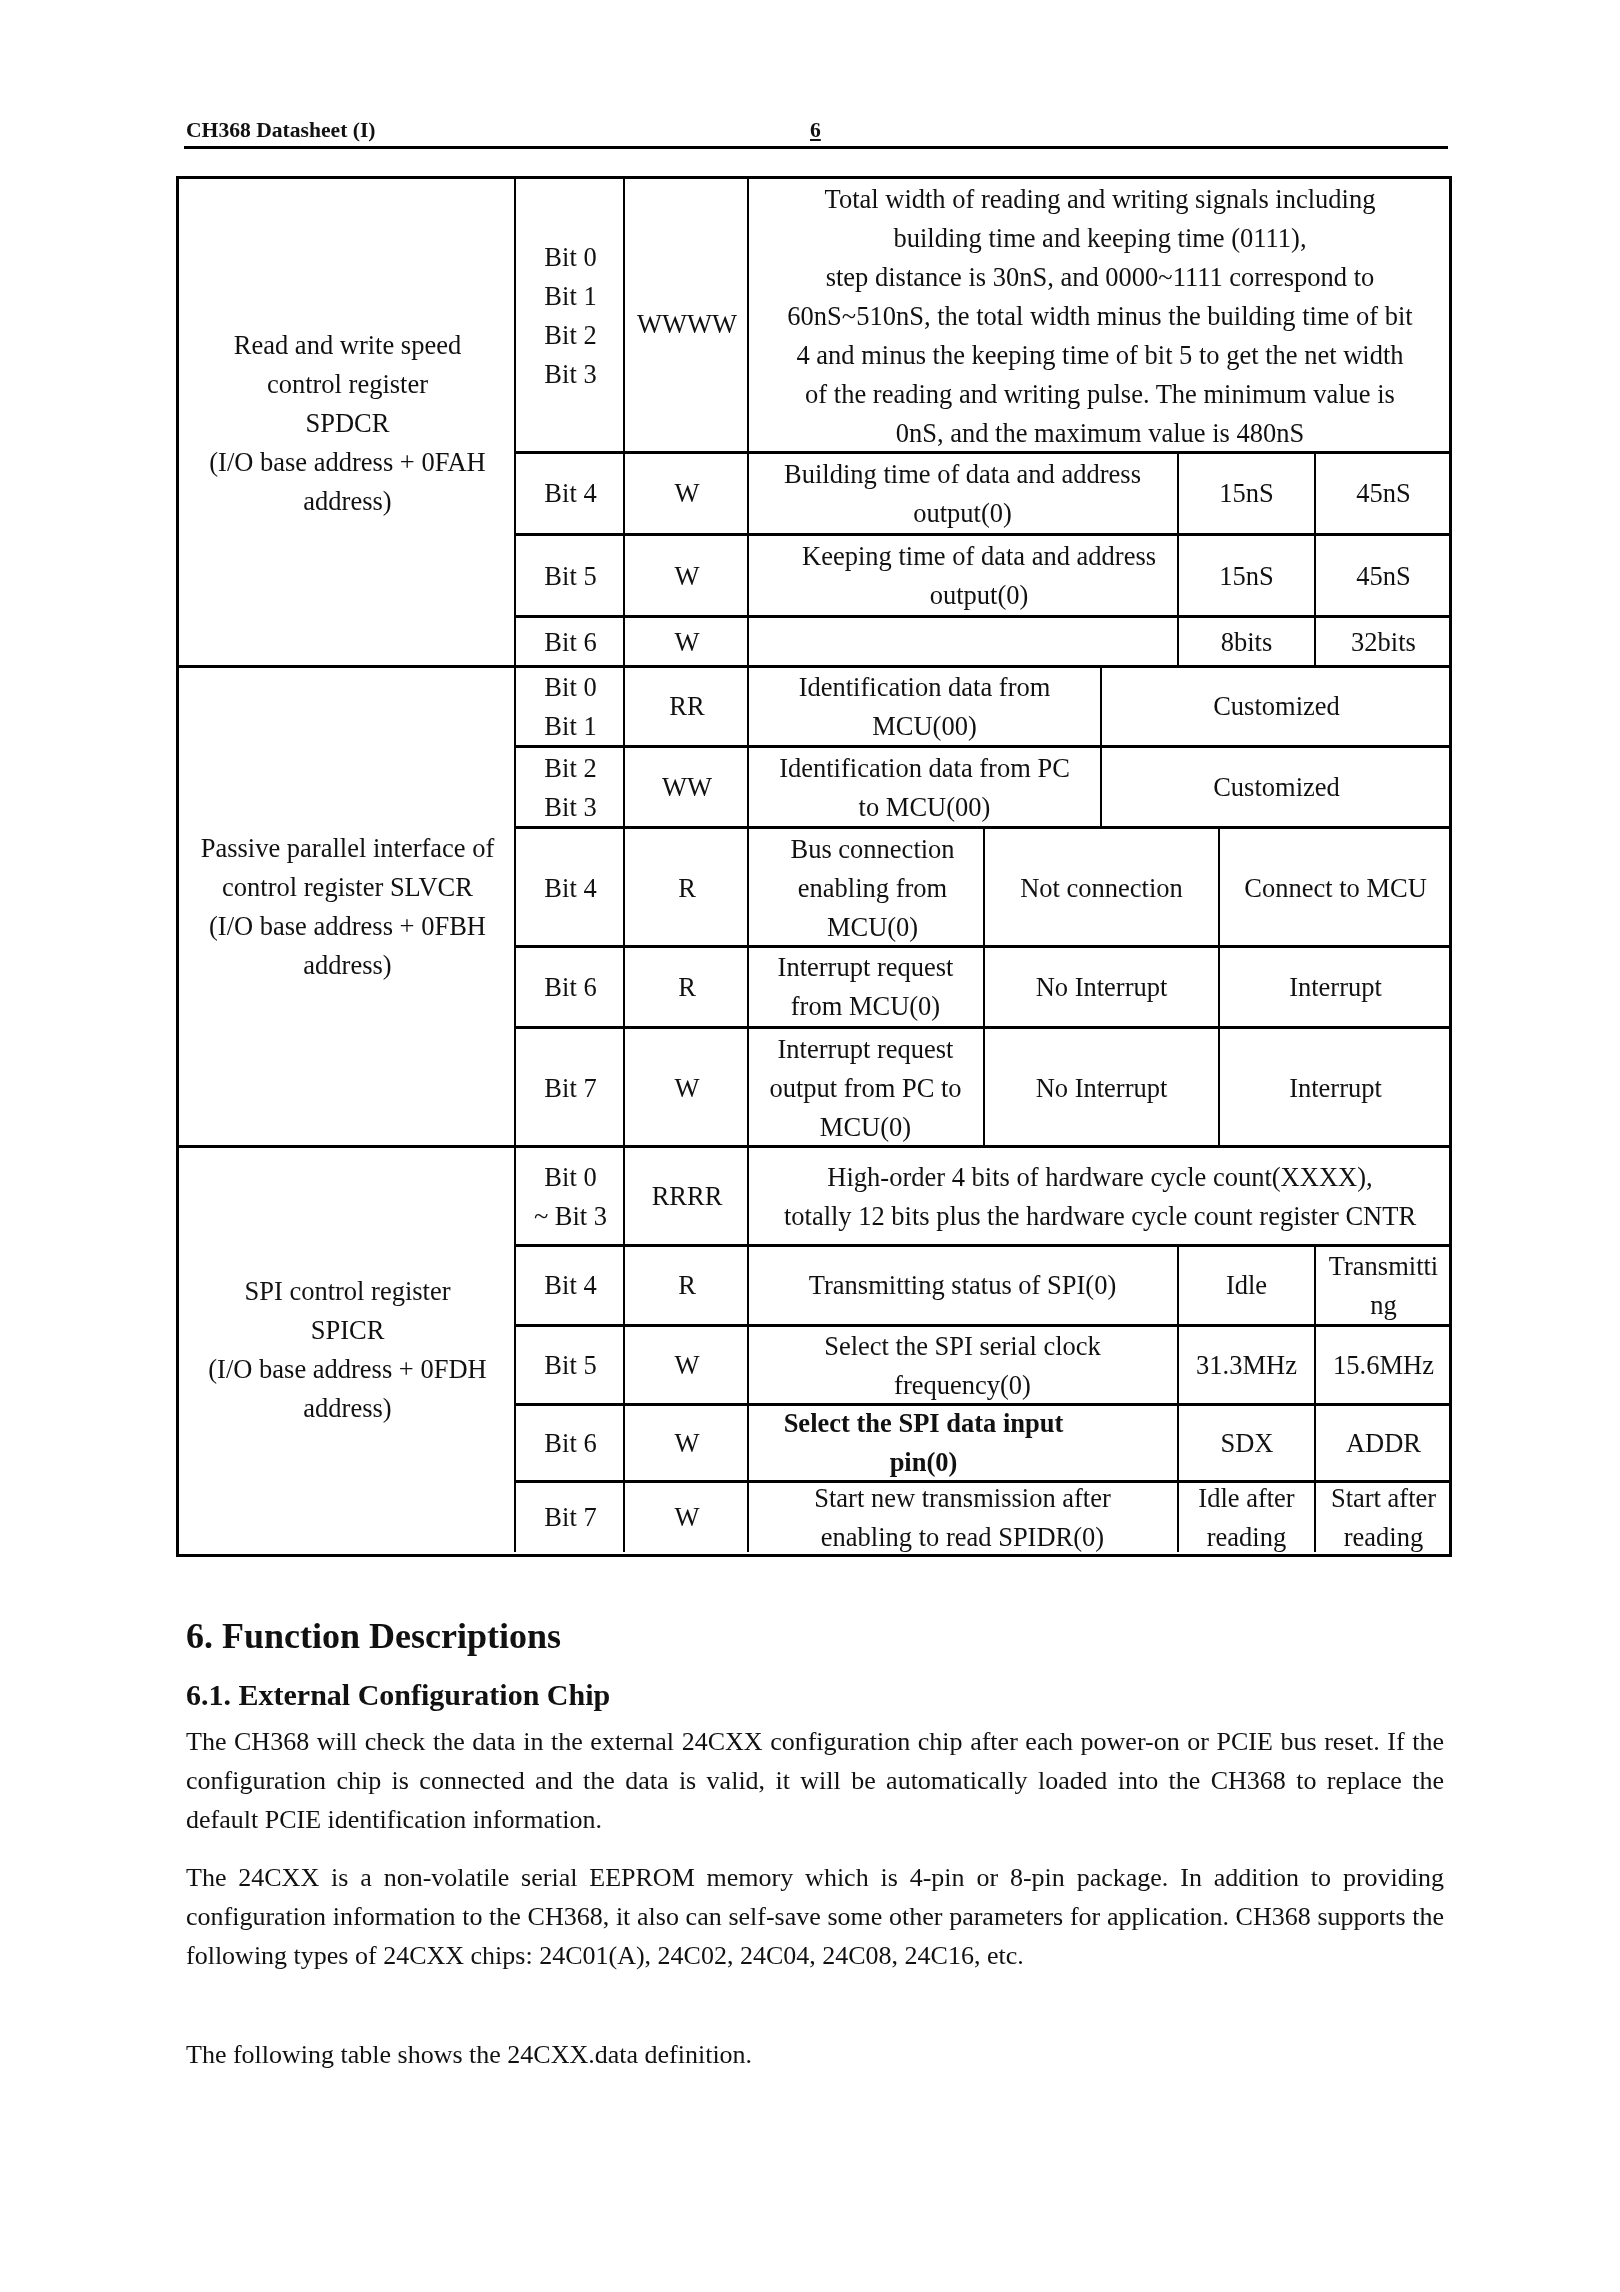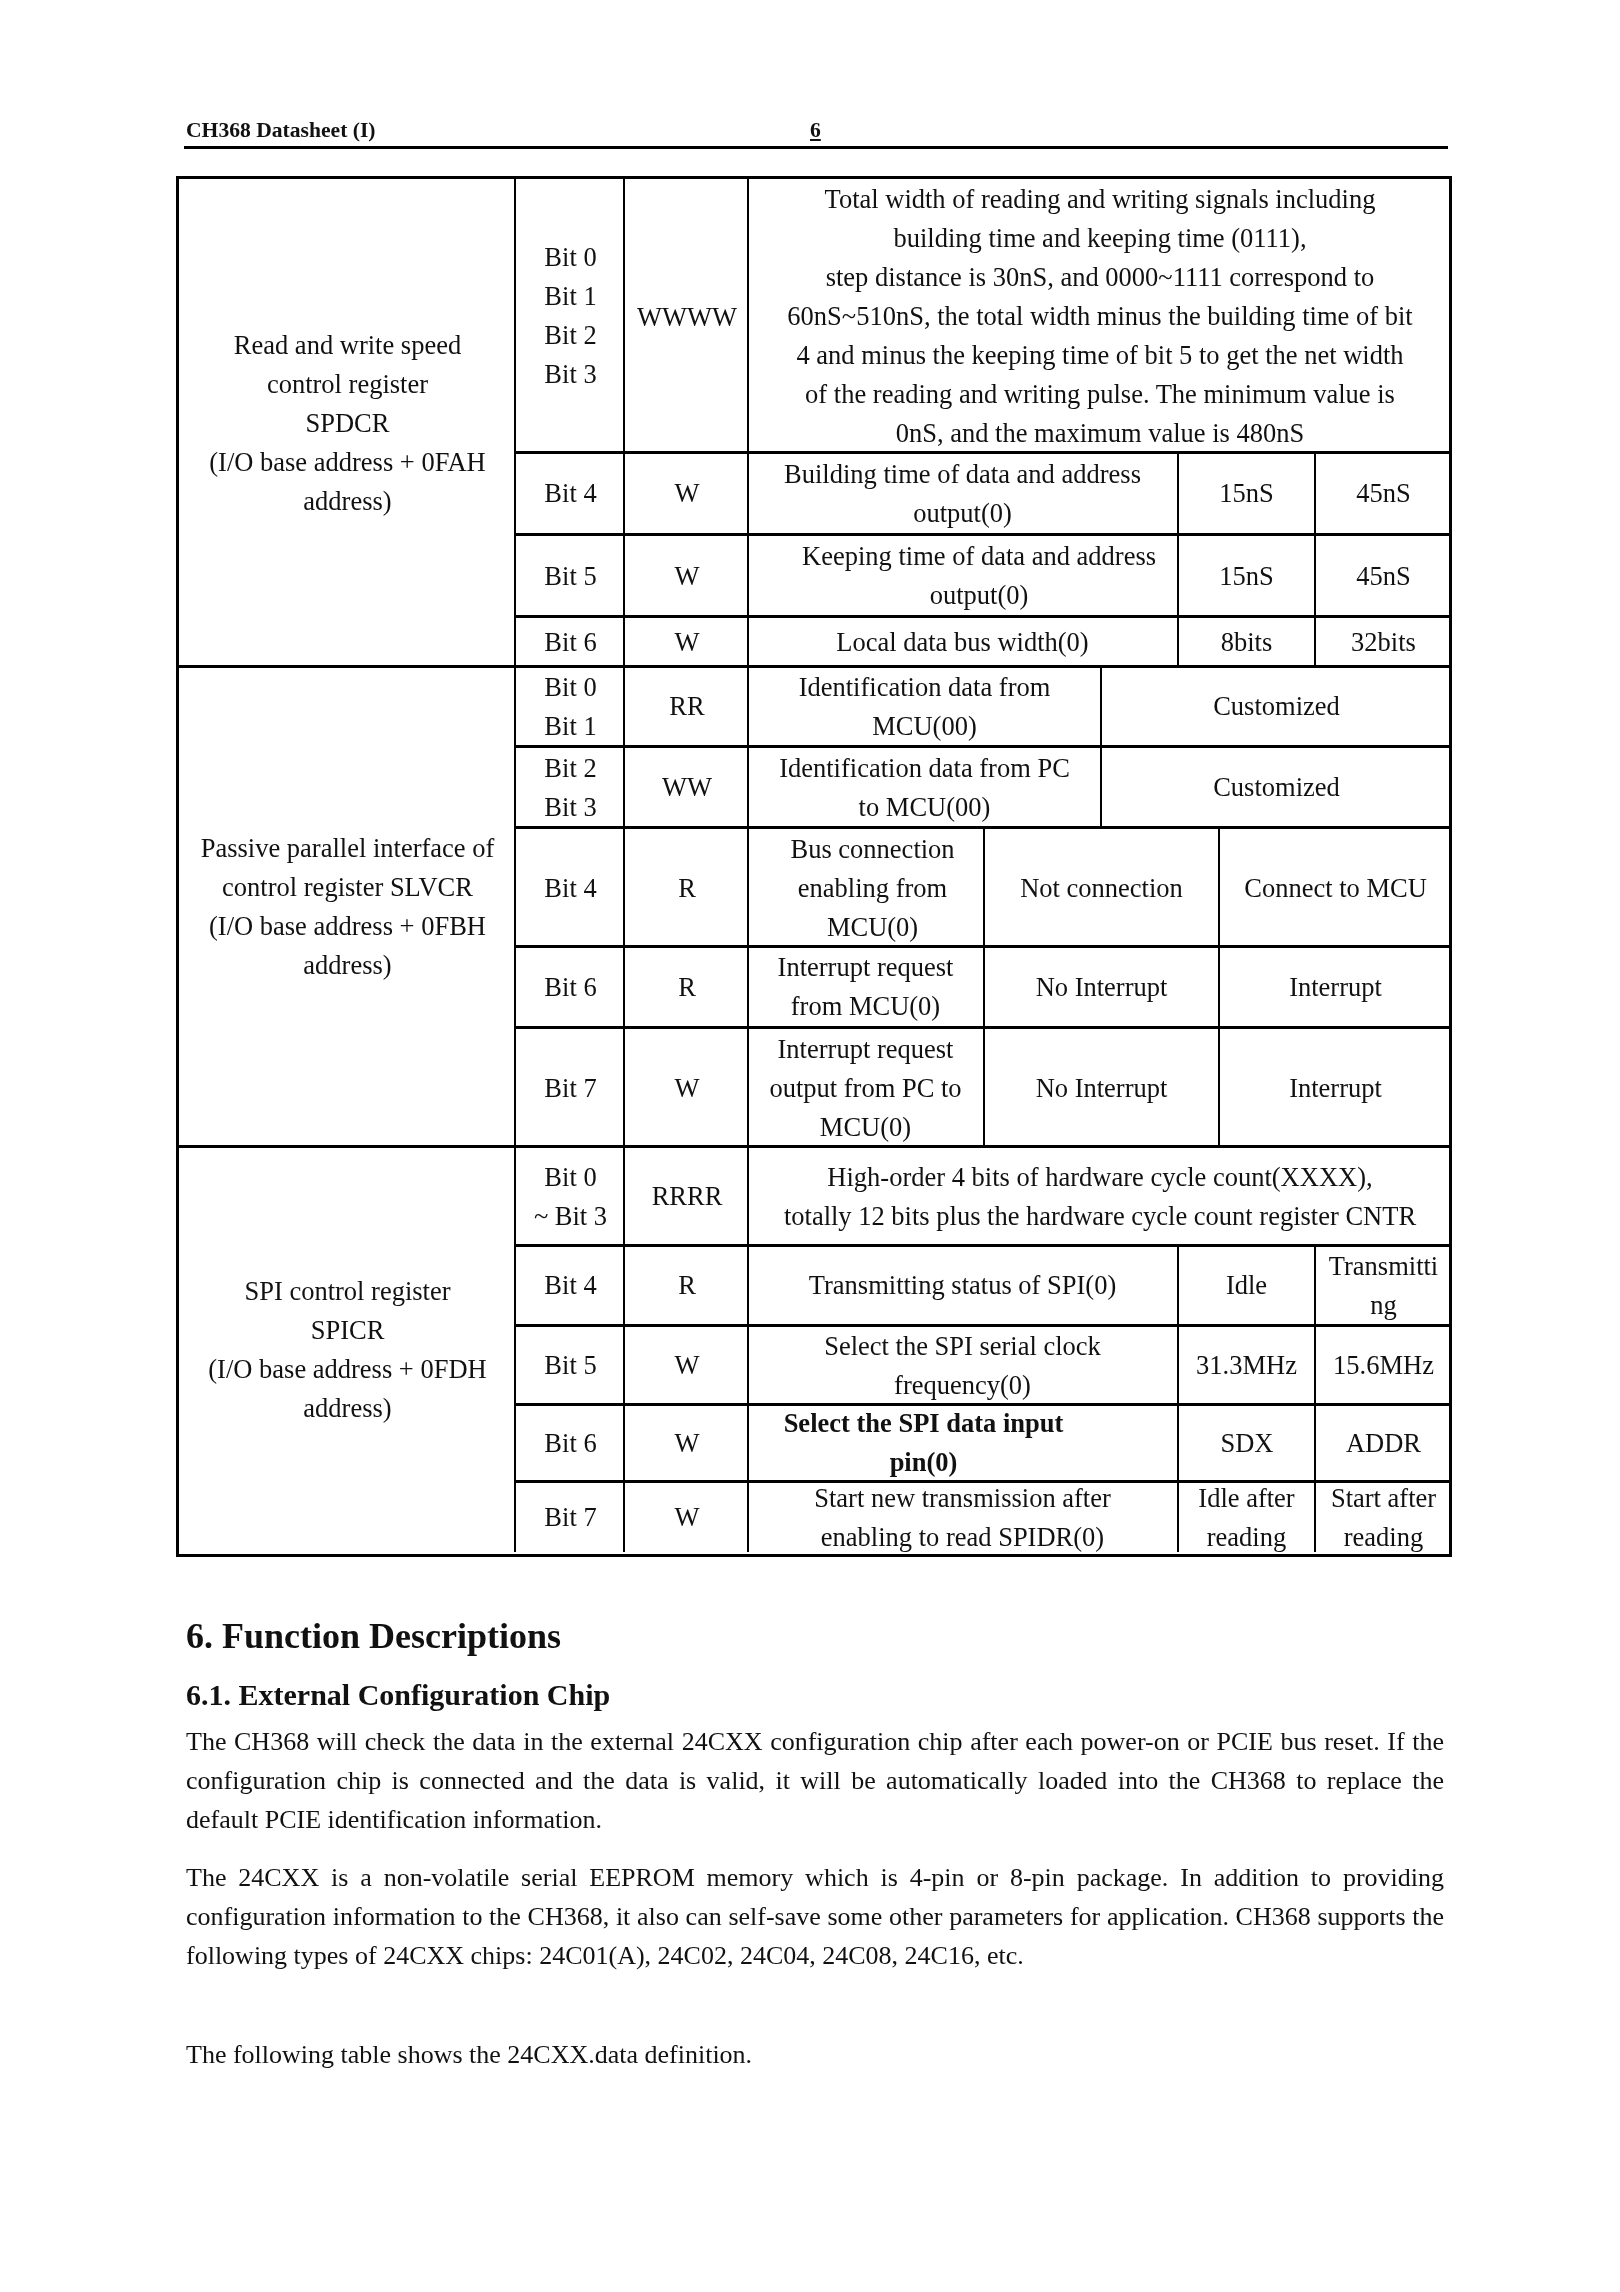--- a/index.html
+++ b/index.html
@@ -44,21 +44,21 @@
 
   <div class="cell" style="left:0; top:0; width:337px; height:488px;">Read and write speed
 control register
 SPDCR
 (I/O base address + 0FAH
 address)</div>
   <div class="cell" style="left:337px; top:0; width:109px; height:274px;">Bit 0
 Bit 1
 Bit 2
 Bit 3</div>
-  <div class="cell" style="left:446px; top:1px; width:124px; height:274px;">WWWW</div>
+  <div class="cell" style="left:446px; top:8px; width:124px; height:274px;">WWWW</div>
   <div class="cell" style="left:570px; top:0; width:702px; height:274px;">Total width of reading and writing signals including
 building time and keeping time (0111),
 step distance is 30nS, and 0000~1111 correspond to
 60nS~510nS, the total width minus the building time of bit
 4 and minus the keeping time of bit 5 to get the net width
 of the reading and writing pulse. The minimum value is
 0nS, and the maximum value is 480nS</div>
 
   <div class="cell" style="left:337px; top:274px; width:109px; height:81px;">Bit 4</div>
   <div class="cell" style="left:446px; top:274px; width:124px; height:81px;">W</div>
@@ -69,21 +69,20 @@
 
   <div class="cell" style="left:337px; top:356px; width:109px; height:82px;">Bit 5</div>
   <div class="cell" style="left:446px; top:356px; width:124px; height:82px;">W</div>
   <div class="cell" style="left:570px; top:356px; width:427px; height:82px;padding-left:37px;">Keeping time of data and address
 output(0)</div>
   <div class="cell" style="left:1000px; top:356px; width:135px; height:82px;">15nS</div>
   <div class="cell" style="left:1137px; top:356px; width:135px; height:82px;">45nS</div>
 
   <div class="cell" style="left:337px; top:438px; width:109px; height:50px;">Bit 6</div>
   <div class="cell" style="left:446px; top:438px; width:124px; height:50px;">W</div>
-  <div class="cell" style="left:570px; top:438px; width:427px; height:50px;">Local data bus width(0)</div>
   <div class="cell" style="left:1000px; top:438px; width:135px; height:50px;">8bits</div>
   <div class="cell" style="left:1137px; top:438px; width:135px; height:50px;">32bits</div>
 
   <div class="hl thick" style="left:335px; top:566px; width:937px;"></div>
   <div class="hl thick" style="left:335px; top:647px; width:937px;"></div>
   <div class="hl thick" style="left:335px; top:766px; width:937px;"></div>
   <div class="hl thick" style="left:335px; top:847px; width:937px;"></div>
   <div class="hl thick" style="left:0; top:966px; width:1272px;"></div>
   <div class="vl" style="left:921px; top:488px; height:161px;"></div>
   <div class="vl" style="left:804px; top:649px; height:320px;"></div>

